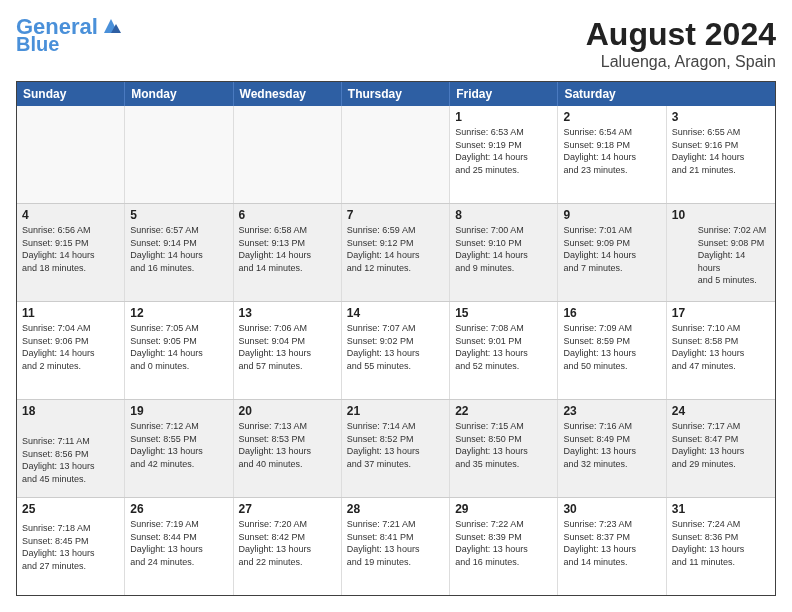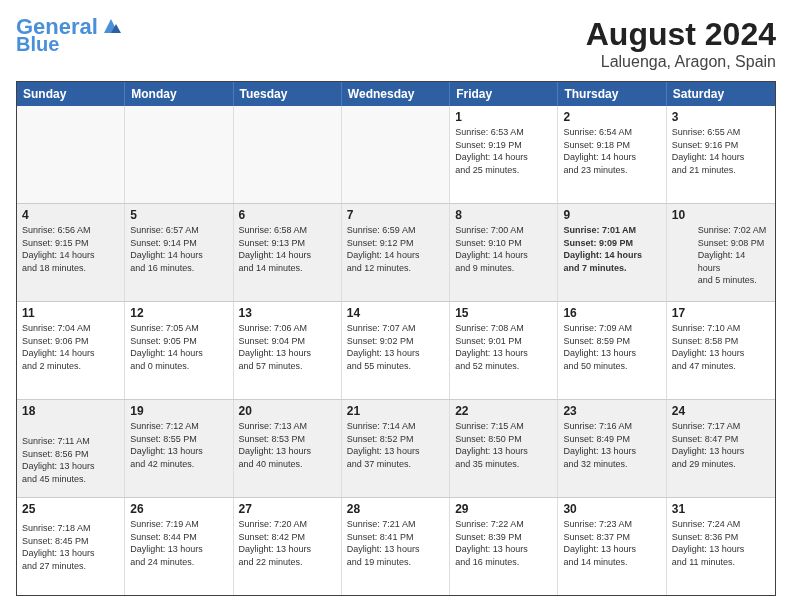--- a/index.html
+++ b/index.html
@@ -124,24 +124,23 @@
     <div class="title-block">
       <div class="main-title">August 2024</div>
       <div class="subtitle">Laluenga, Aragon, Spain</div>
     </div>
   </div>
 
   <div class="calendar">
     <div class="cal-header">
       <div class="cal-header-cell">Sunday</div>
       <div class="cal-header-cell">Monday</div>
-      <div class="cal-header-cell">Tuesday</div>
       <div class="cal-header-cell">Wednesday</div>
+      <div class="cal-header-cell">Thursday</div>
       <div class="cal-header-cell">Friday</div>
-      <div class="cal-header-cell">Thursday</div>
       <div class="cal-header-cell">Saturday</div>
     </div>
     <div class="cal-body" id="cal-body">
     <div class="cal-row">
           <div class="cal-cell empty"></div>
           <div class="cal-cell empty"></div>
           <div class="cal-cell empty"></div>
           <div class="cal-cell empty"></div>
           <div class="cal-cell">
             <div class="day-num">1</div>
@@ -196,21 +195,21 @@
           </div>
           <div class="cal-cell shaded">
             <div class="day-num">8</div>
             <div class="day-info" style="white-space: pre-line;">Sunrise: 7:00 AM
 Sunset: 9:10 PM
 Daylight: 14 hours
 and 9 minutes.</div>
           </div>
           <div class="cal-cell shaded">
             <div class="day-num">9</div>
-            <div class="day-info" style="white-space: pre-line; font-weight: bold;">Sunrise: 7:01 AM
+            <div class="day-info" style="white-space: pre-line;">Sunrise: 7:01 AM
 Sunset: 9:09 PM
 Daylight: 14 hours
 and 7 minutes.</div>
           </div>
           <div class="cal-cell shaded">
             <div class="day-num">10</div>
             <div class="day-info" style="white-space: pre-line; margin-left: 26px;">Sunrise: 7:02 AM
 Sunset: 9:08 PM
 Daylight: 14 hours
 and 5 minutes.</div>

